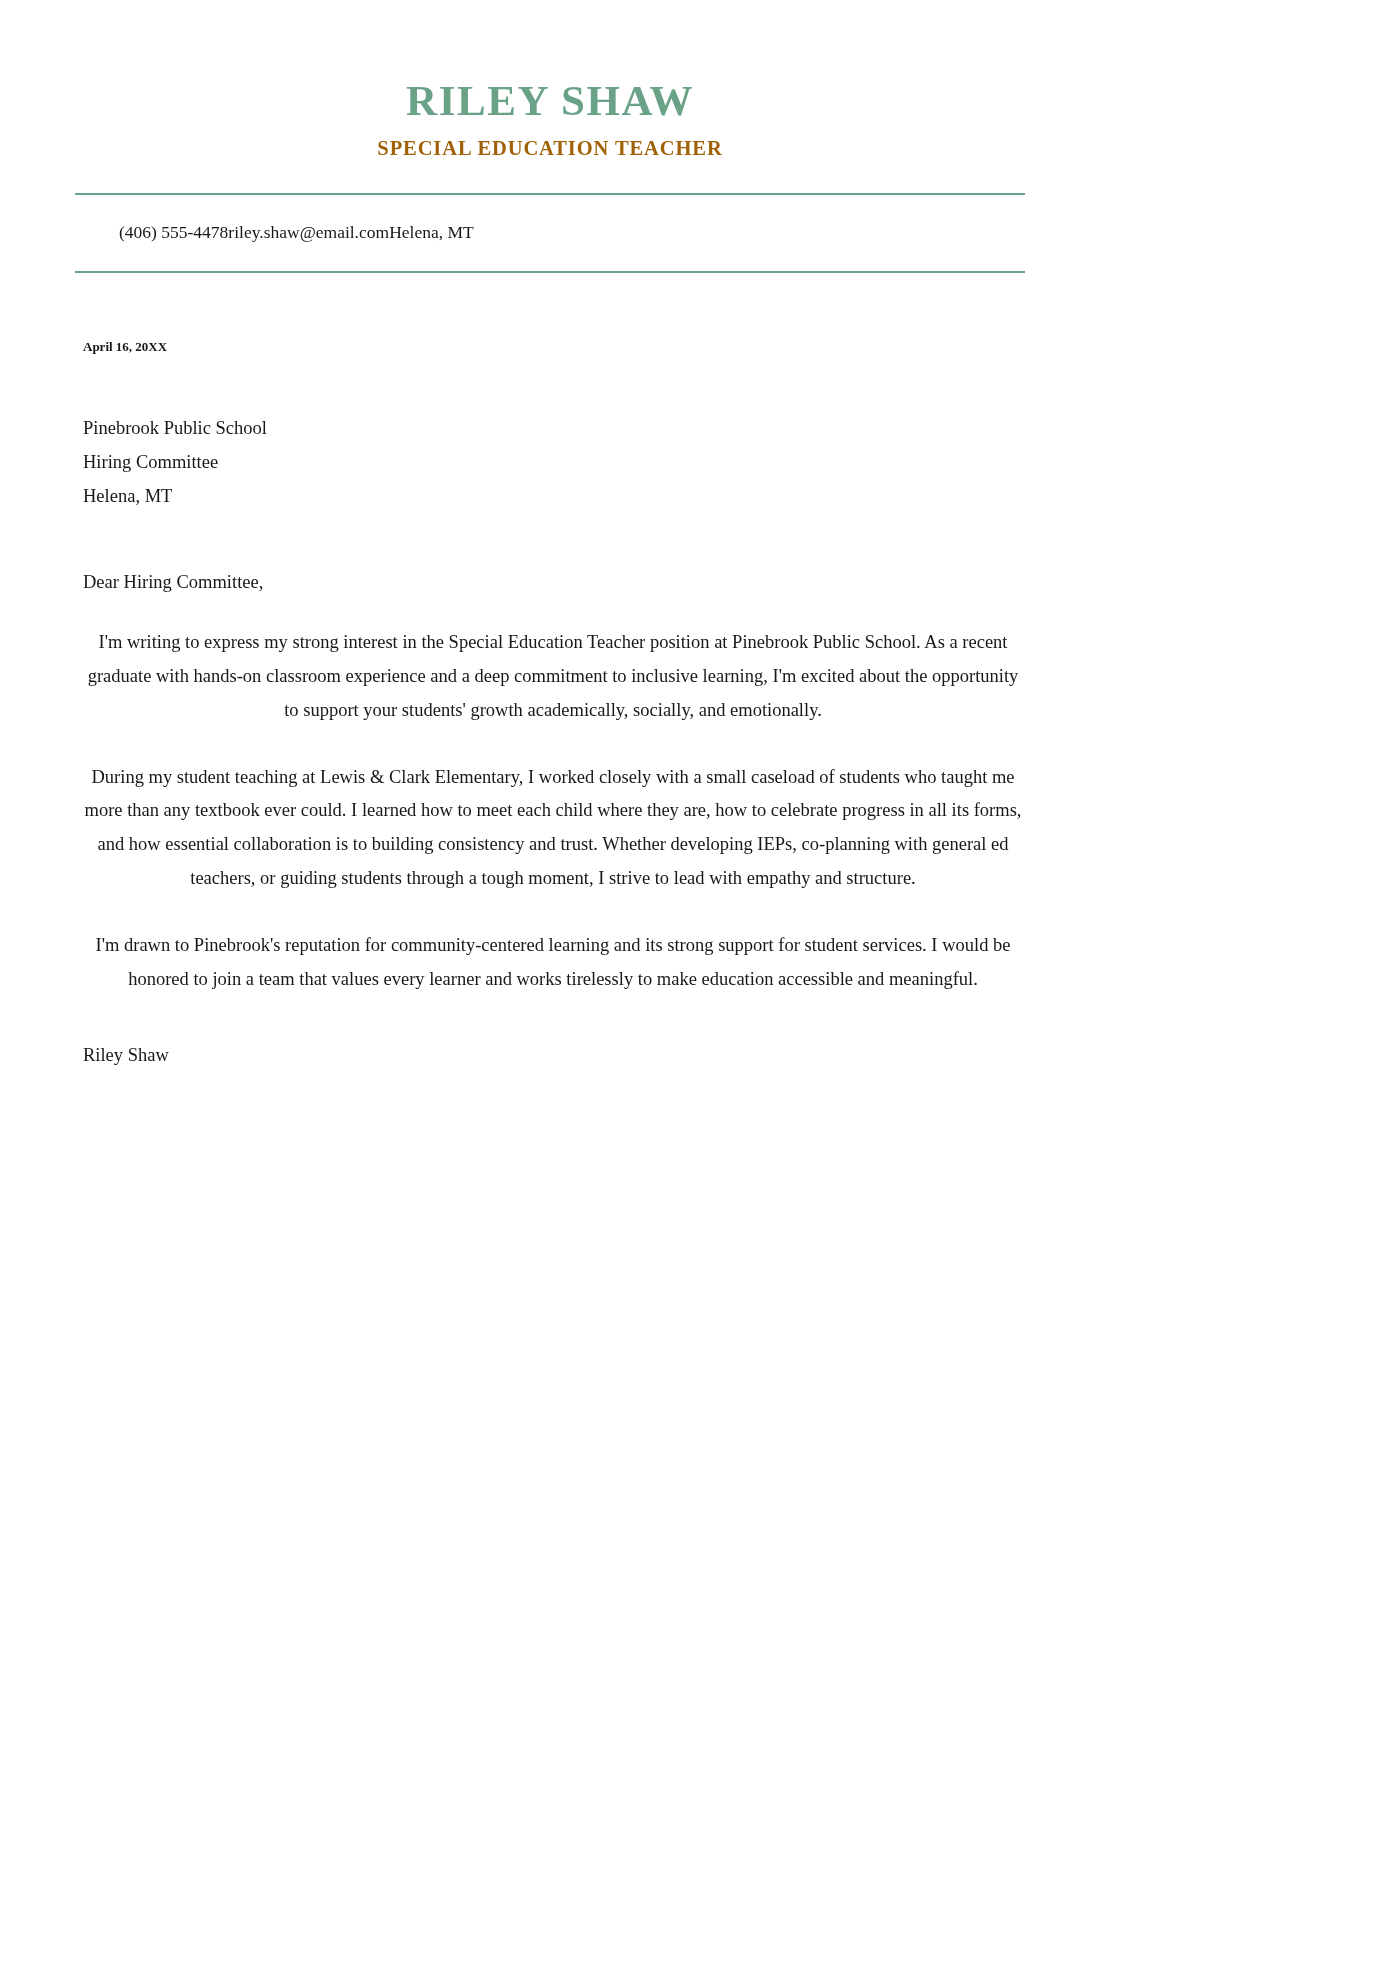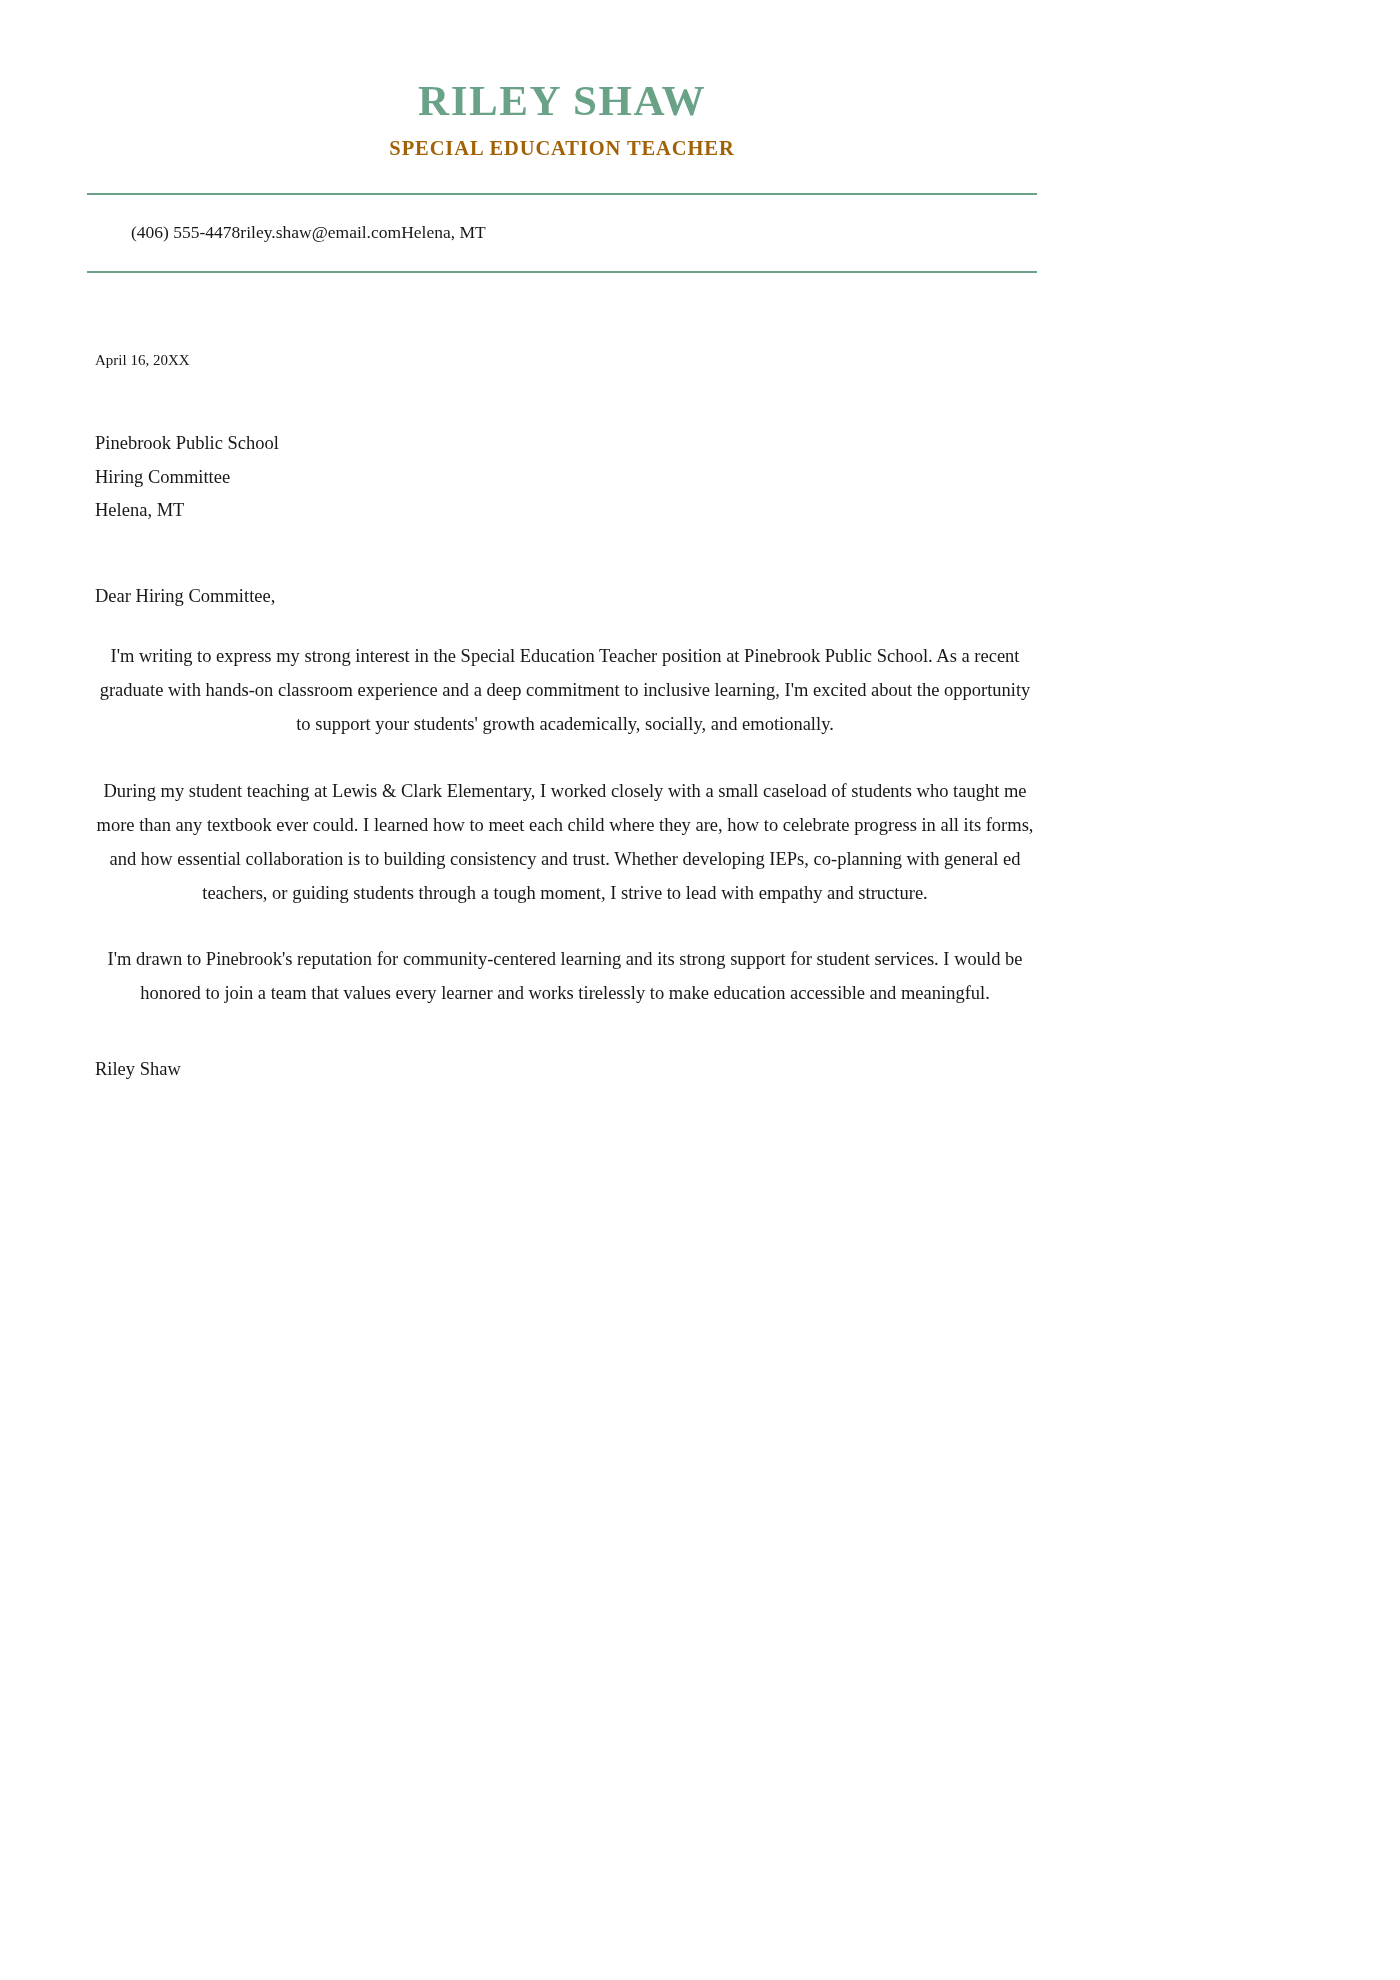--- a/index.html
+++ b/index.html
@@ -16,21 +16,21 @@
     position: relative;
     width: 1400px;
     height: 1980px;
     margin: 0 auto;
     background: #ffffff;
     box-sizing: border-box;
     overflow: hidden;
   }
   .sheet {
     position: absolute;
-    left: 12px;
+    left: 0;
     top: 0;
     width: 1100px;
     height: 1980px;
     background: #ffffff;
     box-sizing: border-box;
     padding: 0 75px;
   }
 
   
   .header {
@@ -82,23 +82,24 @@
   .contact-item.c-location { flex: 0 0 auto; margin-right: 38px; }
 
   
   .letter {
     padding-top: 66px;
     font-size: 18px;
     line-height: 1.0;
     color: #16181a;
   }
   .date {
-    font-size: 15px;
+    font-size: 13px;
     line-height: 1.2;
-    margin: 12px 0 0 8px;
+    margin: 0 0 0 8px;
+    font-weight: bold;
   }
   .recipient {
     margin: 58px 0 0 8px;
   }
   .recipient-line {
     font-size: 18.5px;
     line-height: 1.83;
     margin: 0;
   }
   .salutation {

